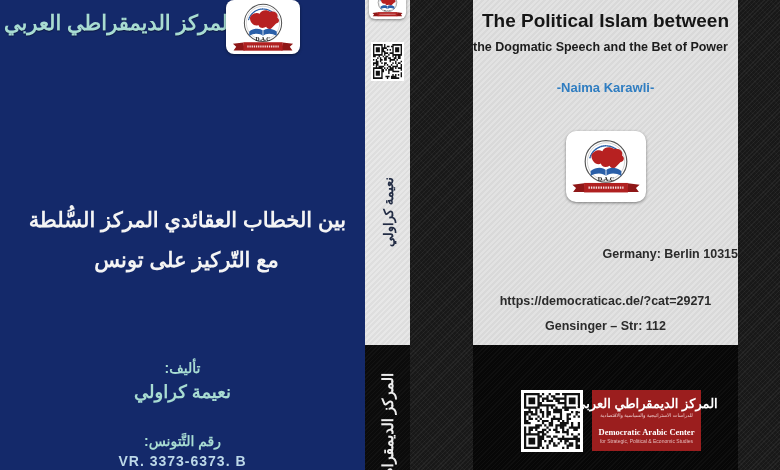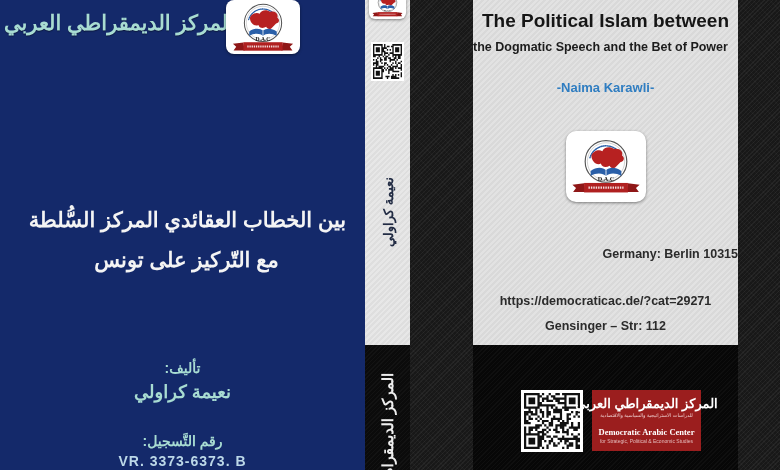--- a/index.html
+++ b/index.html
@@ -112,21 +112,21 @@
     <div class="front-org">المركز الديمقراطي العربي</div>
     <div class="badge front-badge">
       <svg width="66" height="51" viewBox="0 0 100 78">
           <use href="#dac-logo"></use>
         </svg>
     </div>
     <div class="subtitle-ar">بين الخطاب العقائدي المركز السُّلطة</div>
     <div class="focus-ar">مع التّركيز على تونس</div>
     <div class="authored-label">تأليف:</div>
     <div class="author-ar">نعيمة كراولي</div>
-    <div class="reg-label">رقم التَّسجيل:</div>
+    <div class="reg-label">رقم التَّتونس:</div>
     <div class="reg-num">VR. 3373-6373. B</div>
   </div>
 
   <div class="spine">
     <div class="spine-white">
       <div class="badge spine-badge">
         <svg width="33" height="25.5" viewBox="0 0 100 78">
             <use href="#dac-logo"></use>
           </svg>
       </div>

